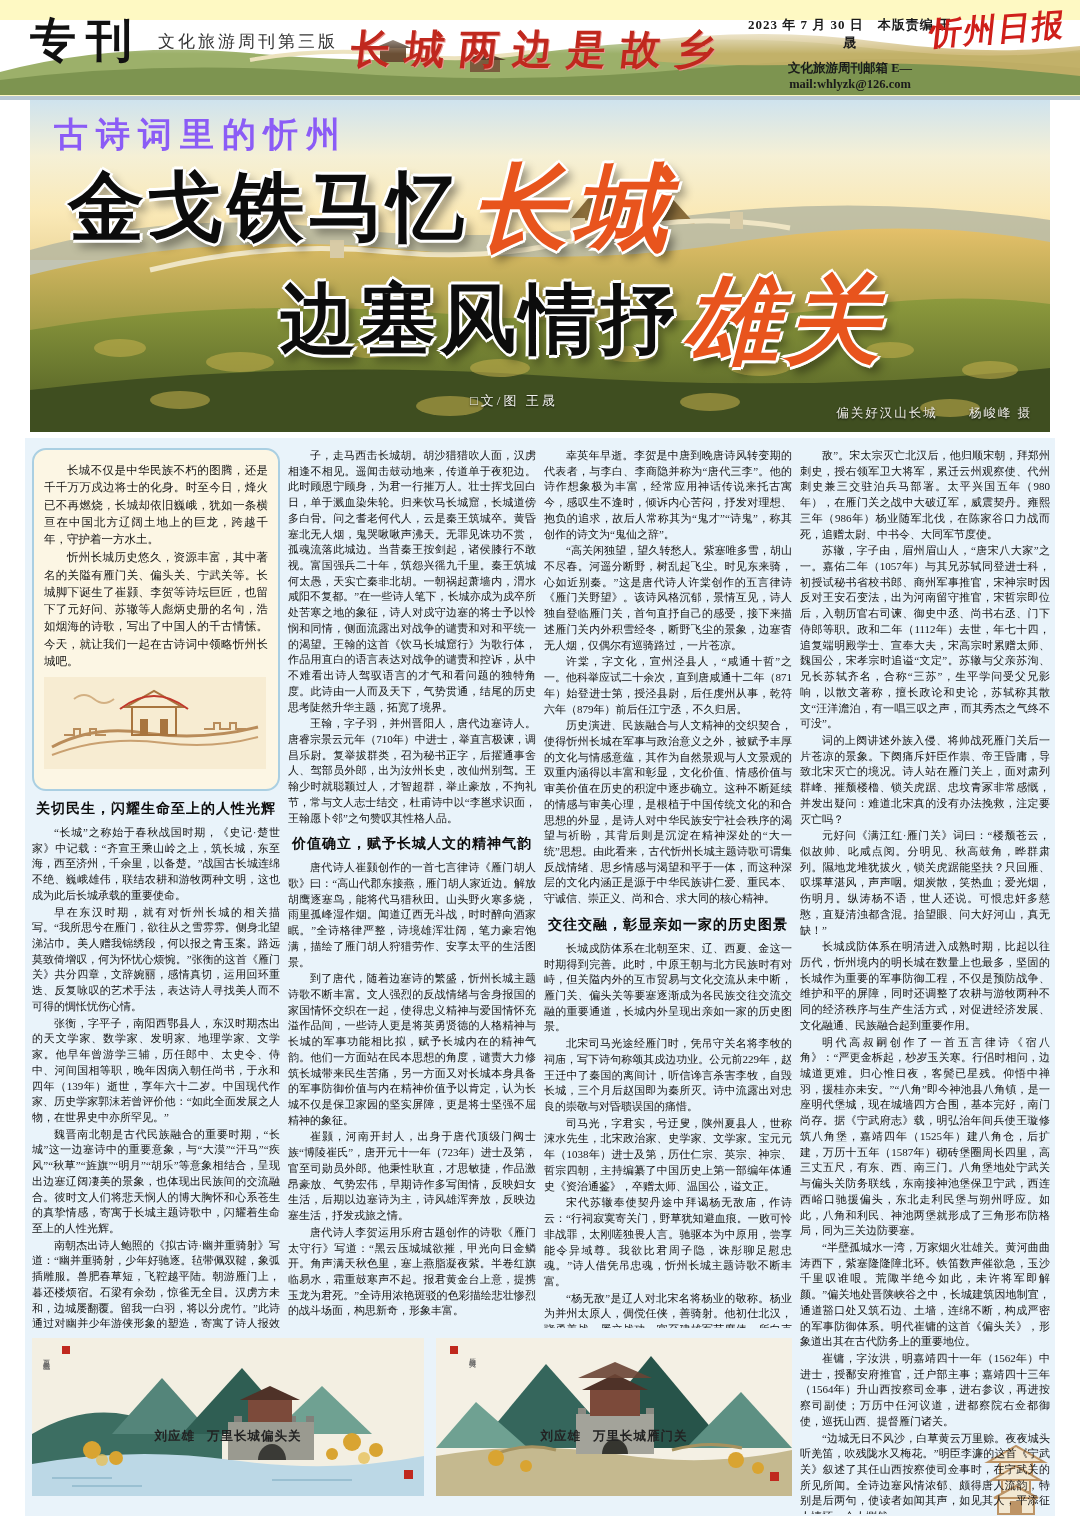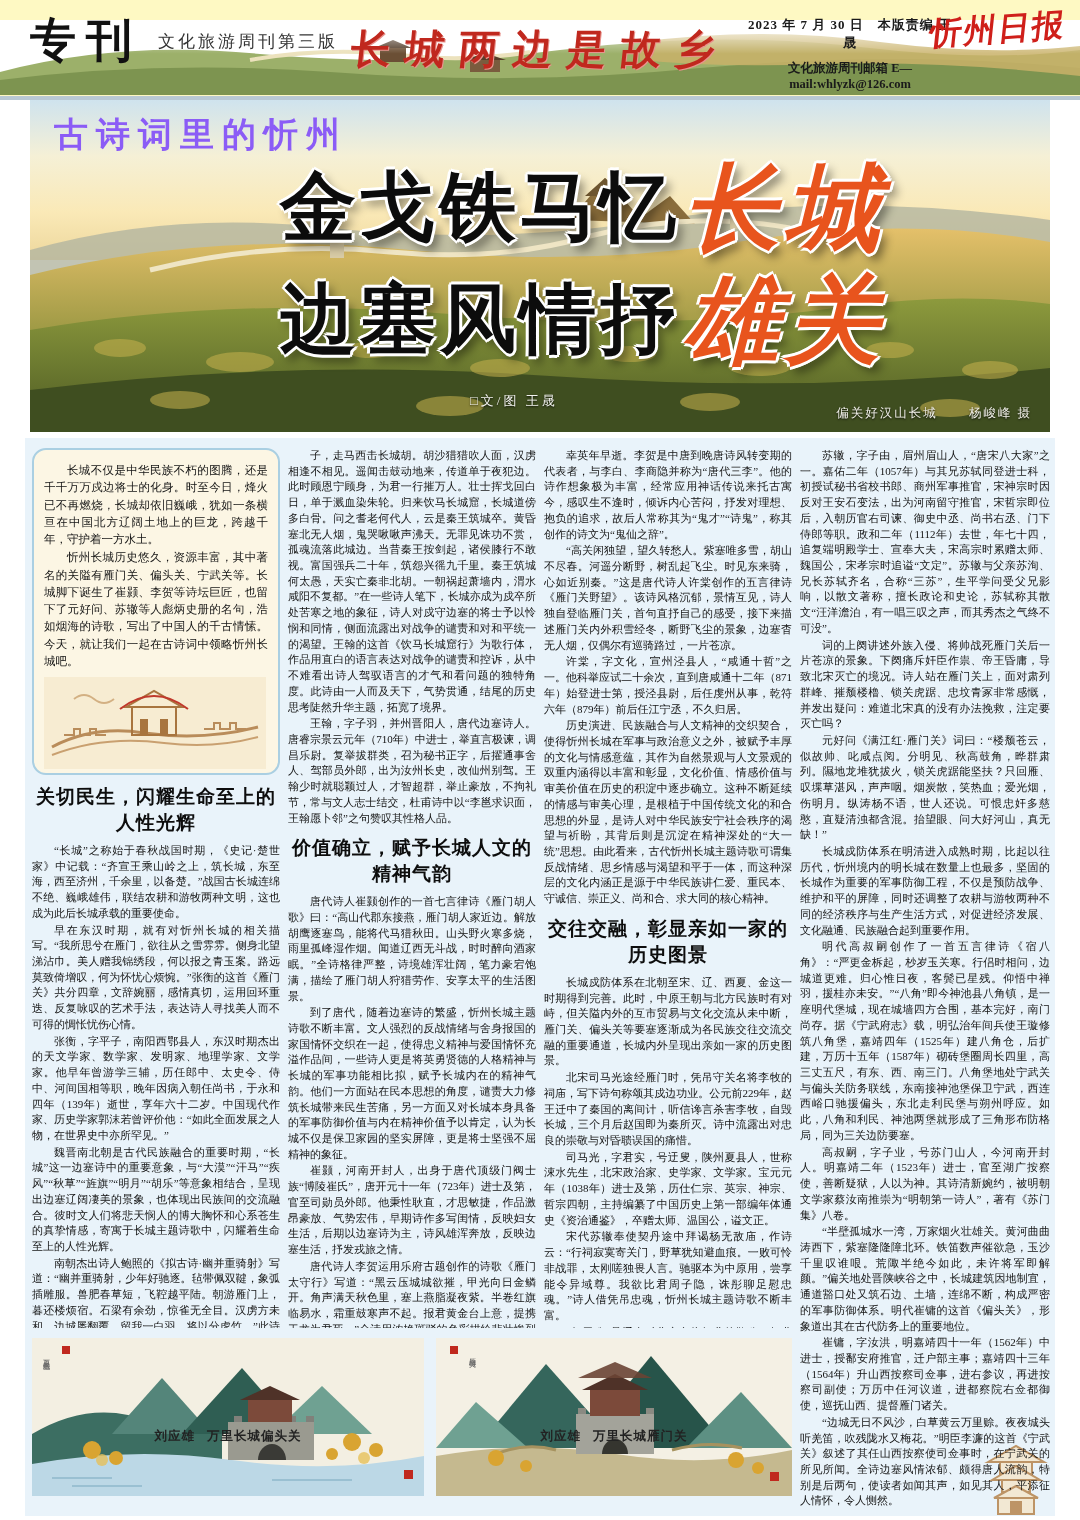--- a/index.html
+++ b/index.html
@@ -22,21 +22,21 @@
   .paper-logo { position:absolute; right:14px; top:8px; font-size:32px; font-weight:900; color:#cf1f1a;
                 transform:rotate(-4deg) skewX(-10deg); letter-spacing:2px; }
   .m-rule { position:absolute; left:0; top:96px; width:1080px; height:4px; background:#b9c9d4; }
 
   
   .hero { position:absolute; left:30px; top:100px; width:1020px; height:332px; overflow:hidden; }
   .hero svg { position:absolute; left:0; top:0; }
   .kicker { position:absolute; left:24px; top:12px; font-size:34px; font-weight:900; color:#8b5cf6;
             letter-spacing:8px; }
   .bigtitle { position:absolute; left:38px; top:62px; line-height:1; white-space:nowrap; }
-  .bigtitle .row { height:118px;text-align:right; }
+  .bigtitle .row { height:118px; }
   .bigtitle .row2 { margin-left:212px; margin-top:-6px; }
   .tb { font-size:76px; font-weight:900; color:#0c0c0c; letter-spacing:4px;
         text-shadow:-3px 0 #fff,3px 0 #fff,0 -3px #fff,0 3px #fff,-2px -2px #fff,2px 2px #fff,
         6px 7px 10px rgba(0,0,0,.45); }
   .tr { font-size:95px; font-weight:900; color:#e8541d; letter-spacing:6px; vertical-align:-8px;
         text-shadow:-3px 0 #fff,3px 0 #fff,0 -3px #fff,0 3px #fff,-2px -2px #fff,2px 2px #fff,
         6px 7px 10px rgba(0,0,0,.45); font-style:italic; }
   .byline { position:absolute; left:440px; top:292px; color:#f3f3ef; font-size:13px; letter-spacing:3px;
             text-shadow:0 1px 2px rgba(0,0,0,.8); }
   .photo-cap { position:absolute; right:18px; bottom:10px; color:#f0efe8; font-size:12.5px;
@@ -44,24 +44,24 @@
   .photo-cap .credit { margin-left:26px; }
 
   
   .bodybg { position:absolute; left:25px; top:438px; width:1030px; height:1078px; background:#e9f3fa; }
   .col { position:absolute; overflow:hidden; color:#141414; }
   .col1 { left:32px;  top:448px; width:248px; height:880px; }
   .col2 { left:288px; top:448px; width:248px; height:880px; }
   .col3 { left:544px; top:448px; width:248px; height:880px; }
   .col4 { left:800px; top:448px; width:250px; height:1066px; z-index:2; }
   .para { font-size:11px; line-height:1.43; text-align:justify; text-indent:2em; margin-bottom:1px; }
-  .sec-h { font-size:19px; font-weight:900; text-align:center; letter-spacing:1px; color:#0d0d0d;
+  .sec-h { font-size:14px; font-weight:900; text-align:center; letter-spacing:1px; color:#0d0d0d;
            margin:9px 0 7px; }
 
-  .intro-box { background:#fcf6e4; border:2px solid #aacfe2; border-radius:14px; padding:12px 10px 0;
+  .intro-box { background:#fcf6e4; border:2px solid #aacfe2; border-radius:14px; padding:12px 10px 16px;
                margin-bottom:6px; }
   .intro-box .para { font-size:11.5px; line-height:1.5; }
   .intro-art { margin-top:6px; }
 
   
   .painting { position:absolute; top:1338px; height:158px; background:#f3efe2;
               box-shadow:0 0 0 1px #d8d2bd inset; overflow:hidden; }
   .painting1 { left:32px; width:392px; }
   .painting2 { left:436px; width:356px; }
   .p-cap { position:absolute; top:1428px; height:16px; font-size:12.5px; color:#222; text-align:center;
@@ -225,26 +225,26 @@
         <p class="para">长城戍防体系在北朝至宋、辽、西夏、金这一时期得到完善。此时，中原王朝与北方民族时有对峙，但关隘内外的互市贸易与文化交流从未中断，雁门关、偏头关等要塞逐渐成为各民族交往交流交融的重要通道，长城内外呈现出亲如一家的历史图景。</p>
         <p class="para">北宋司马光途经雁门时，凭吊守关名将李牧的祠庙，写下诗句称颂其戍边功业。公元前229年，赵王迁中了秦国的离间计，听信谗言杀害李牧，自毁长城，三个月后赵国即为秦所灭。诗中流露出对忠良的崇敬与对昏聩误国的痛惜。</p>
         <p class="para">司马光，字君实，号迂叟，陕州夏县人，世称涑水先生，北宋政治家、史学家、文学家。宝元元年（1038年）进士及第，历仕仁宗、英宗、神宗、哲宗四朝，主持编纂了中国历史上第一部编年体通史《资治通鉴》，卒赠太师、温国公，谥文正。</p>
         <p class="para">宋代苏辙奉使契丹途中拜谒杨无敌庙，作诗云：“行祠寂寞寄关门，野草犹知避血痕。一败可怜非战罪，太刚嗟独畏人言。驰驱本为中原用，尝享能令异域尊。我欲比君周子隐，诛彤聊足慰忠魂。”诗人借凭吊忠魂，忻州长城主题诗歌不断丰富。</p>
         <p class="para">“杨无敌”是辽人对北宋名将杨业的敬称。杨业为并州太原人，倜傥任侠，善骑射。他初仕北汉，骁勇善战，屡立战功，官至建雄军节度使，所向克捷，国人号为“无</p>
       </div>
   </div>
 
   <div class="col col4">
     <div>
+        <p class="para">敌”。宋太宗灭亡北汉后，他归顺宋朝，拜郑州刺史，授右领军卫大将军，累迁云州观察使、代州刺史兼三交驻泊兵马部署。太平兴国五年（980年），在雁门关之战中大破辽军，威震契丹。雍熙三年（986年）杨业随军北伐，在陈家谷口力战而死，追赠太尉、中书令、大同军节度使。</p>
         <p class="para">苏辙，字子由，眉州眉山人，“唐宋八大家”之一。嘉佑二年（1057年）与其兄苏轼同登进士科，初授试秘书省校书郎、商州军事推官，宋神宗时因反对王安石变法，出为河南留守推官，宋哲宗即位后，入朝历官右司谏、御史中丞、尚书右丞、门下侍郎等职。政和二年（1112年）去世，年七十四，追复端明殿学士、宣奉大夫，宋高宗时累赠太师、魏国公，宋孝宗时追谥“文定”。苏辙与父亲苏洵、兄长苏轼齐名，合称“三苏”，生平学问受父兄影响，以散文著称，擅长政论和史论，苏轼称其散文“汪洋澹泊，有一唱三叹之声，而其秀杰之气终不可没”。</p>
         <p class="para">词的上阕讲述外族入侵、将帅战死雁门关后一片苍凉的景象。下阕痛斥奸臣作祟、帝王昏庸，导致北宋灭亡的境况。诗人站在雁门关上，面对肃列群峰、摧颓楼橹、锁关虎踞、忠坟青冢非常感慨，并发出疑问：难道北宋真的没有办法挽救，注定要灭亡吗？</p>
         <p class="para">元好问《满江红·雁门关》词曰：“楼颓苍云，似故帅、叱咸点阅。分明见、秋高鼓角，晔群肃列。隰地龙堆犹拔火，锁关虎踞能坚扶？只回雁、叹堞草湛风，声声咽。烟炭散，笑热血；爱光烟，伤明月。纵涛杨不语，世人还说。可恨忠奸多慈憨，直疑清浊都含混。抬望眼、问大好河山，真无缺！”</p>
         <p class="para">长城戍防体系在明清进入成熟时期，比起以往历代，忻州境内的明长城在数量上也最多，坚固的长城作为重要的军事防御工程，不仅是预防战争、维护和平的屏障，同时还调整了农耕与游牧两种不同的经济秩序与生产生活方式，对促进经济发展、文化融通、民族融合起到重要作用。</p>
         <p class="para">明代高叔嗣创作了一首五言律诗《宿八角》：“严更金柝起，杪岁玉关寒。行侣时相问，边城道更难。归心惟日夜，客鬓已星残。仰悟中禅羽，援桂亦未安。”“八角”即今神池县八角镇，是一座明代堡城，现在城墙四方合围，基本完好，南门尚存。据《宁武府志》载，明弘治年间兵使王璇修筑八角堡，嘉靖四年（1525年）建八角仓，后扩建，万历十五年（1587年）砌砖堡圈周长四里，高三丈五尺，有东、西、南三门。八角堡地处宁武关与偏头关防务联线，东南接神池堡保卫宁武，西连西峪口驰援偏头，东北走利民堡与朔州呼应。如此，八角和利民、神池两堡就形成了三角形布防格局，同为三关边防要塞。</p>
-        <p class="para">高叔嗣，字子业，号苏门山人，今河南开封人。明嘉靖二年（1523年）进士，官至湖广按察使，善断疑狱，人以为神。其诗清新婉约，被明朝文学家蔡汝南推崇为“明朝第一诗人”，著有《苏门集》八卷。</p>
         <p class="para">“半壁孤城水一湾，万家烟火壮雄关。黄河曲曲涛西下，紫塞隆隆障北环。铁笛数声催欲急，玉沙千里叹谁哏。荒陬半绝今如此，未许将军即解颜。”偏关地处晋陕峡谷之中，长城建筑因地制宜，通道豁口处又筑石边、土墙，连绵不断，构成严密的军事防御体系。明代崔镛的这首《偏头关》，形象道出其在古代防务上的重要地位。</p>
         <p class="para">崔镛，字汝洪，明嘉靖四十一年（1562年）中进士，授鄱安府推官，迁户部主事；嘉靖四十三年（1564年）升山西按察司佥事，进右参议，再进按察司副使；万历中任河议道，进都察院右佥都御使，巡抚山西、提督雁门诸关。</p>
         <p class="para">“边城无日不风沙，白草黄云万里赊。夜夜城头听羌笛，吹残陇水又梅花。”明臣李濂的这首《宁武关》叙述了其任山西按察使司佥事时，在宁武关的所见所闻。全诗边塞风情浓郁、颇得唐人流韵，特别是后两句，使读者如闻其声，如见其人，平添征人情怀，令人恻然。</p>
       </div>
   </div>
 
   <div class="painting painting1">
     <svg width="392" height="158" viewBox="0 0 392 158">
       <rect width="392" height="158" fill="#f3efe2"></rect>
       <text x="14" y="16" font-size="7" fill="#666" writing-mode="tb" letter-spacing="1">万里长城图</text>

